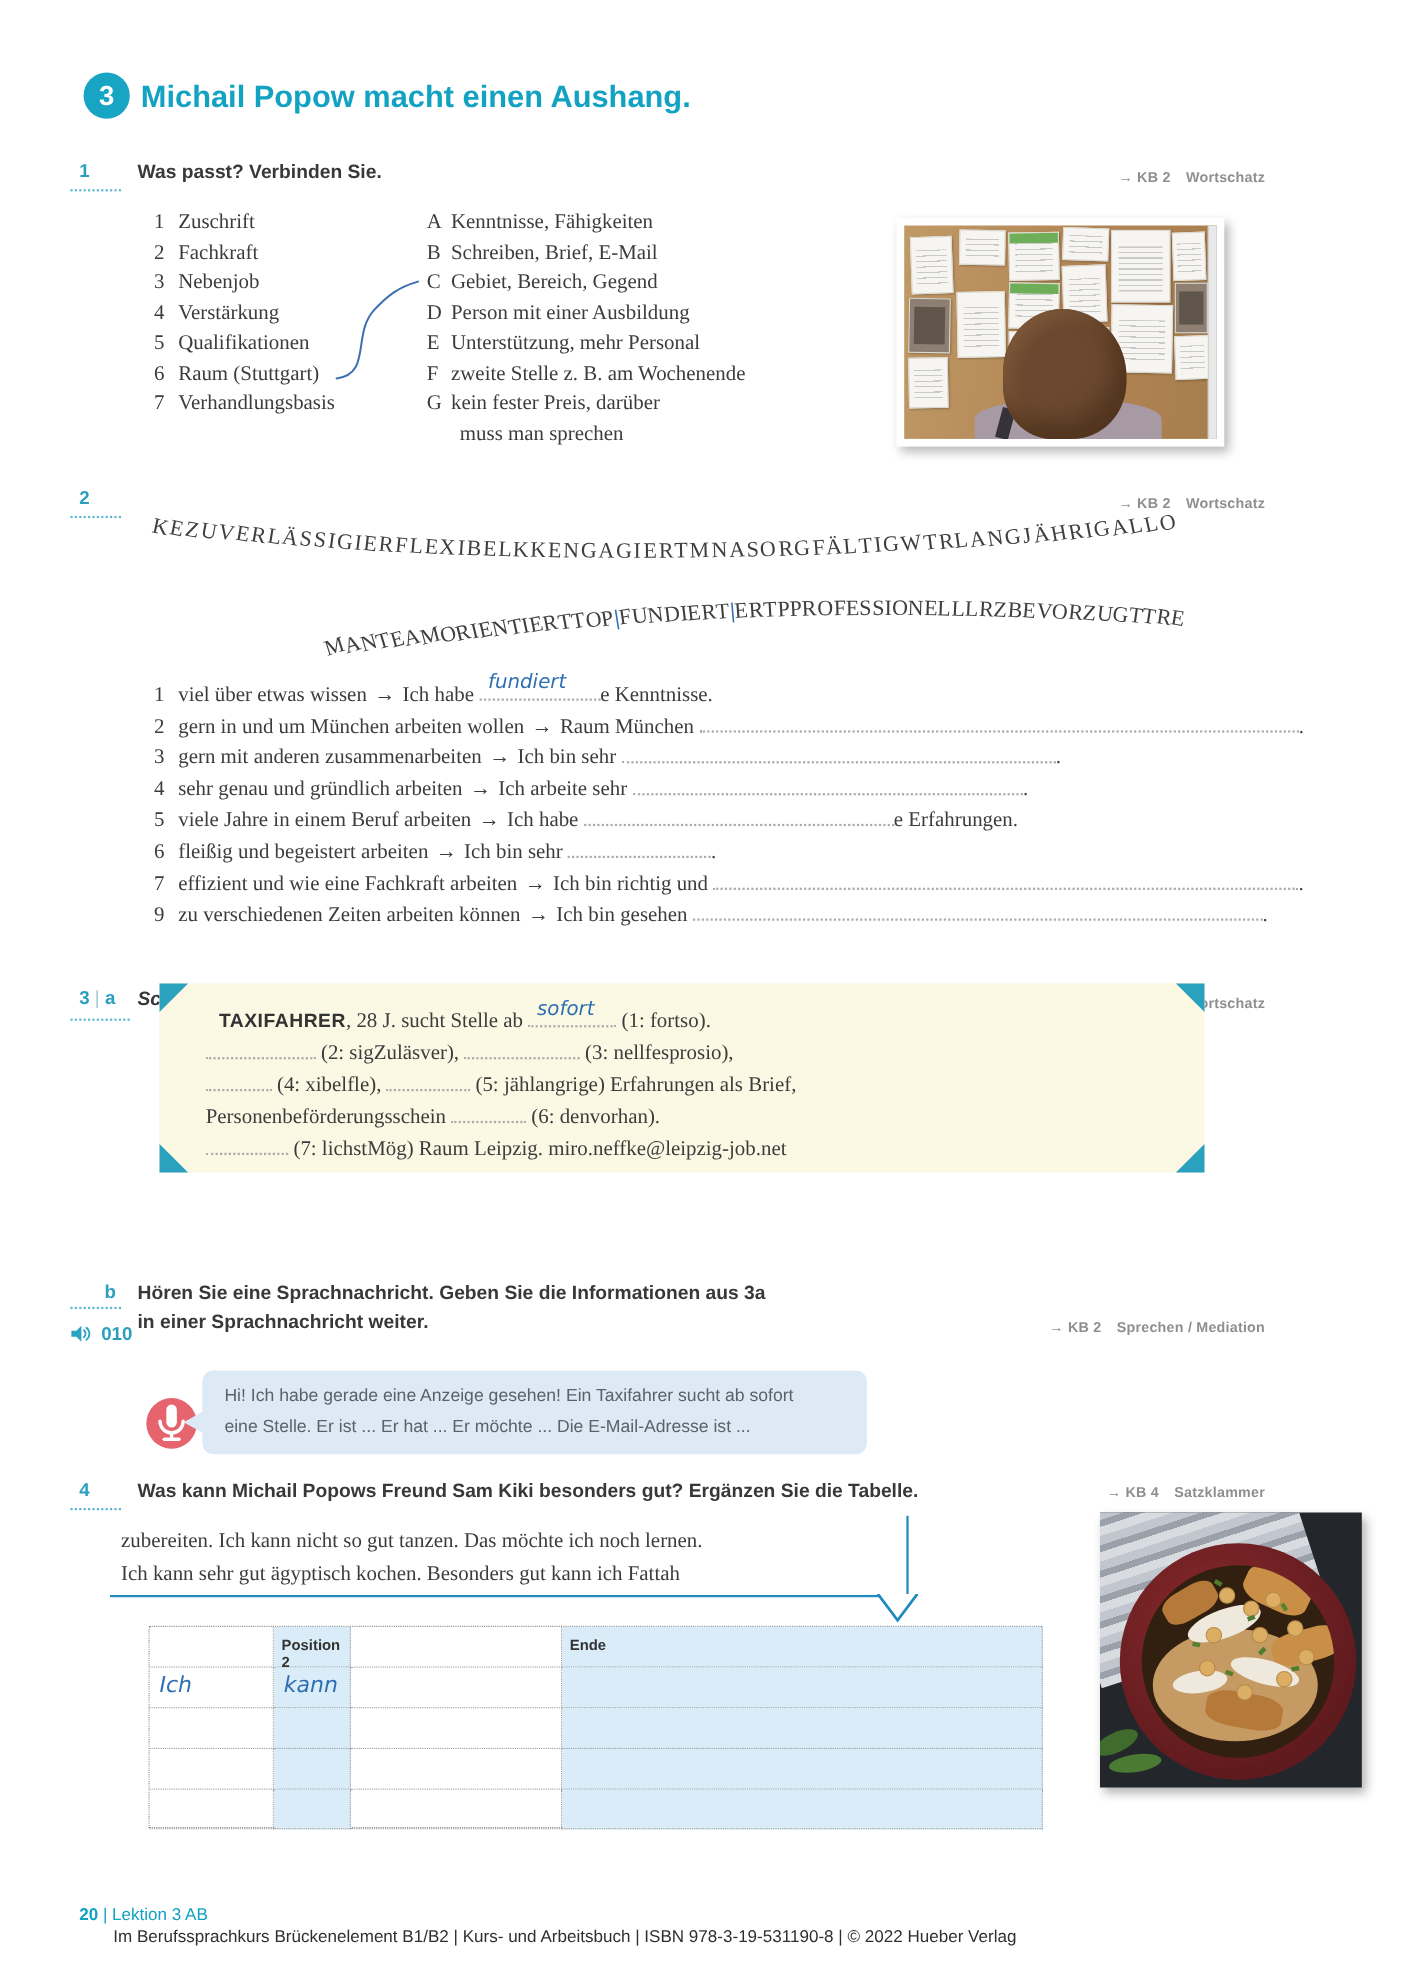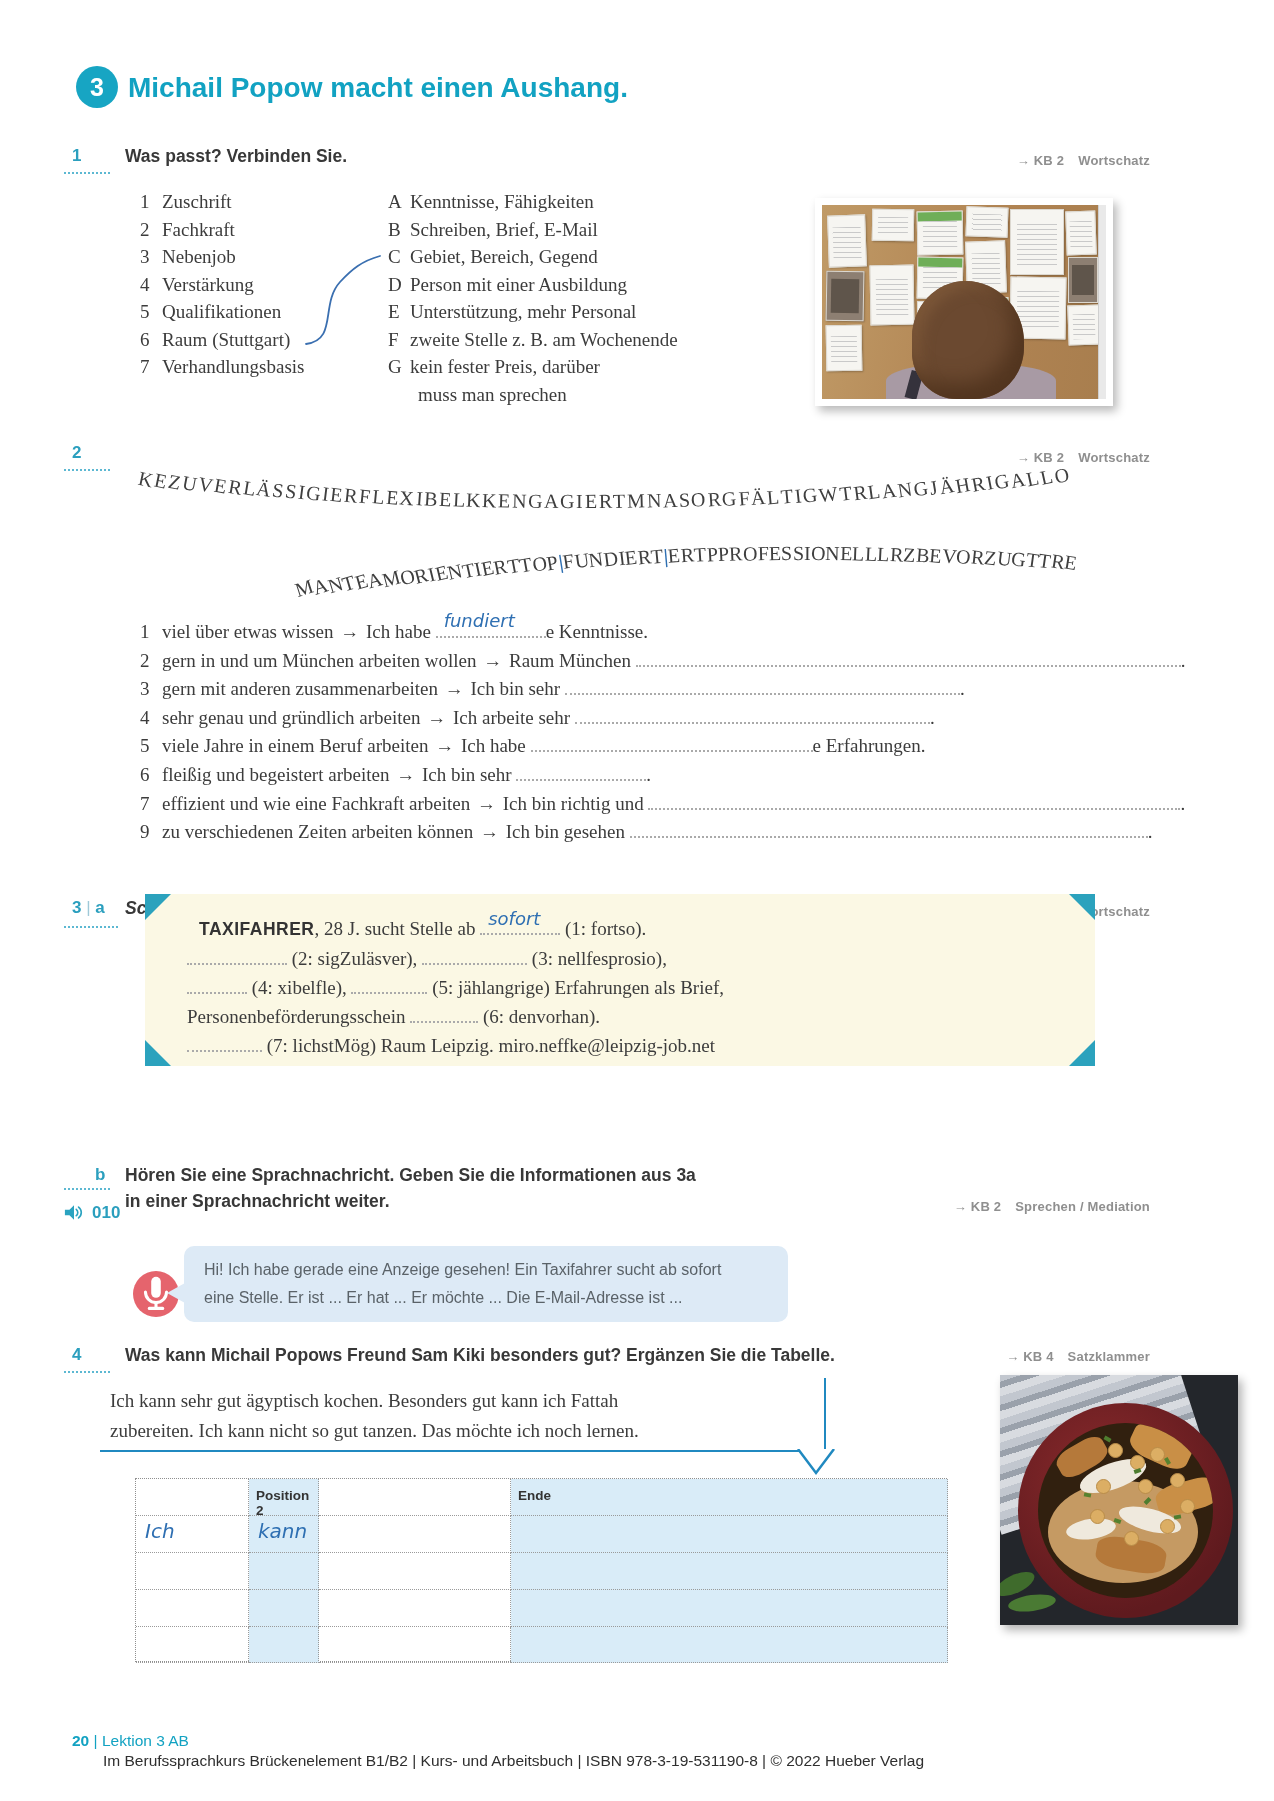--- a/index.html
+++ b/index.html
@@ -240,22 +240,22 @@
 
   <div class="abs exnum" style="left:72px;top:1345px;">4</div>
   <div class="abs dots" style="left:64px;top:1371px;width:46px;"></div>
   <div class="abs hd" style="left:125px;top:1345px;">Was kann Michail Popows Freund Sam Kiki besonders gut? Ergänzen Sie die Tabelle.</div>
   <div class="kb" style="top:1349px;">
     <span>→ KB 4</span><span class="topic">Satzklammer</span>
   </div>
 
   <div class="qborder"></div>
   <div class="quote">
+    <div>zubereiten. Ich kann nicht so gut tanzen. Das möchte ich noch lernen.</div>
     <div>Ich kann sehr gut ägyptisch kochen. Besonders gut kann ich Fattah</div>
-    <div>zubereiten. Ich kann nicht so gut tanzen. Das möchte ich noch lernen.</div>
   </div>
   <svg class="abs" style="left:796px;top:1449px;" width="40" height="27">
     <path d="M2,0 L20,24 L38,0" fill="#ffffff" stroke="#2089c0" stroke-width="2.5"></path>
   </svg>
 
   <div class="tbl">
     <div></div>
     <div class="blue th">Position 2</div>
     <div></div>
     <div class="blue th">Ende</div>

